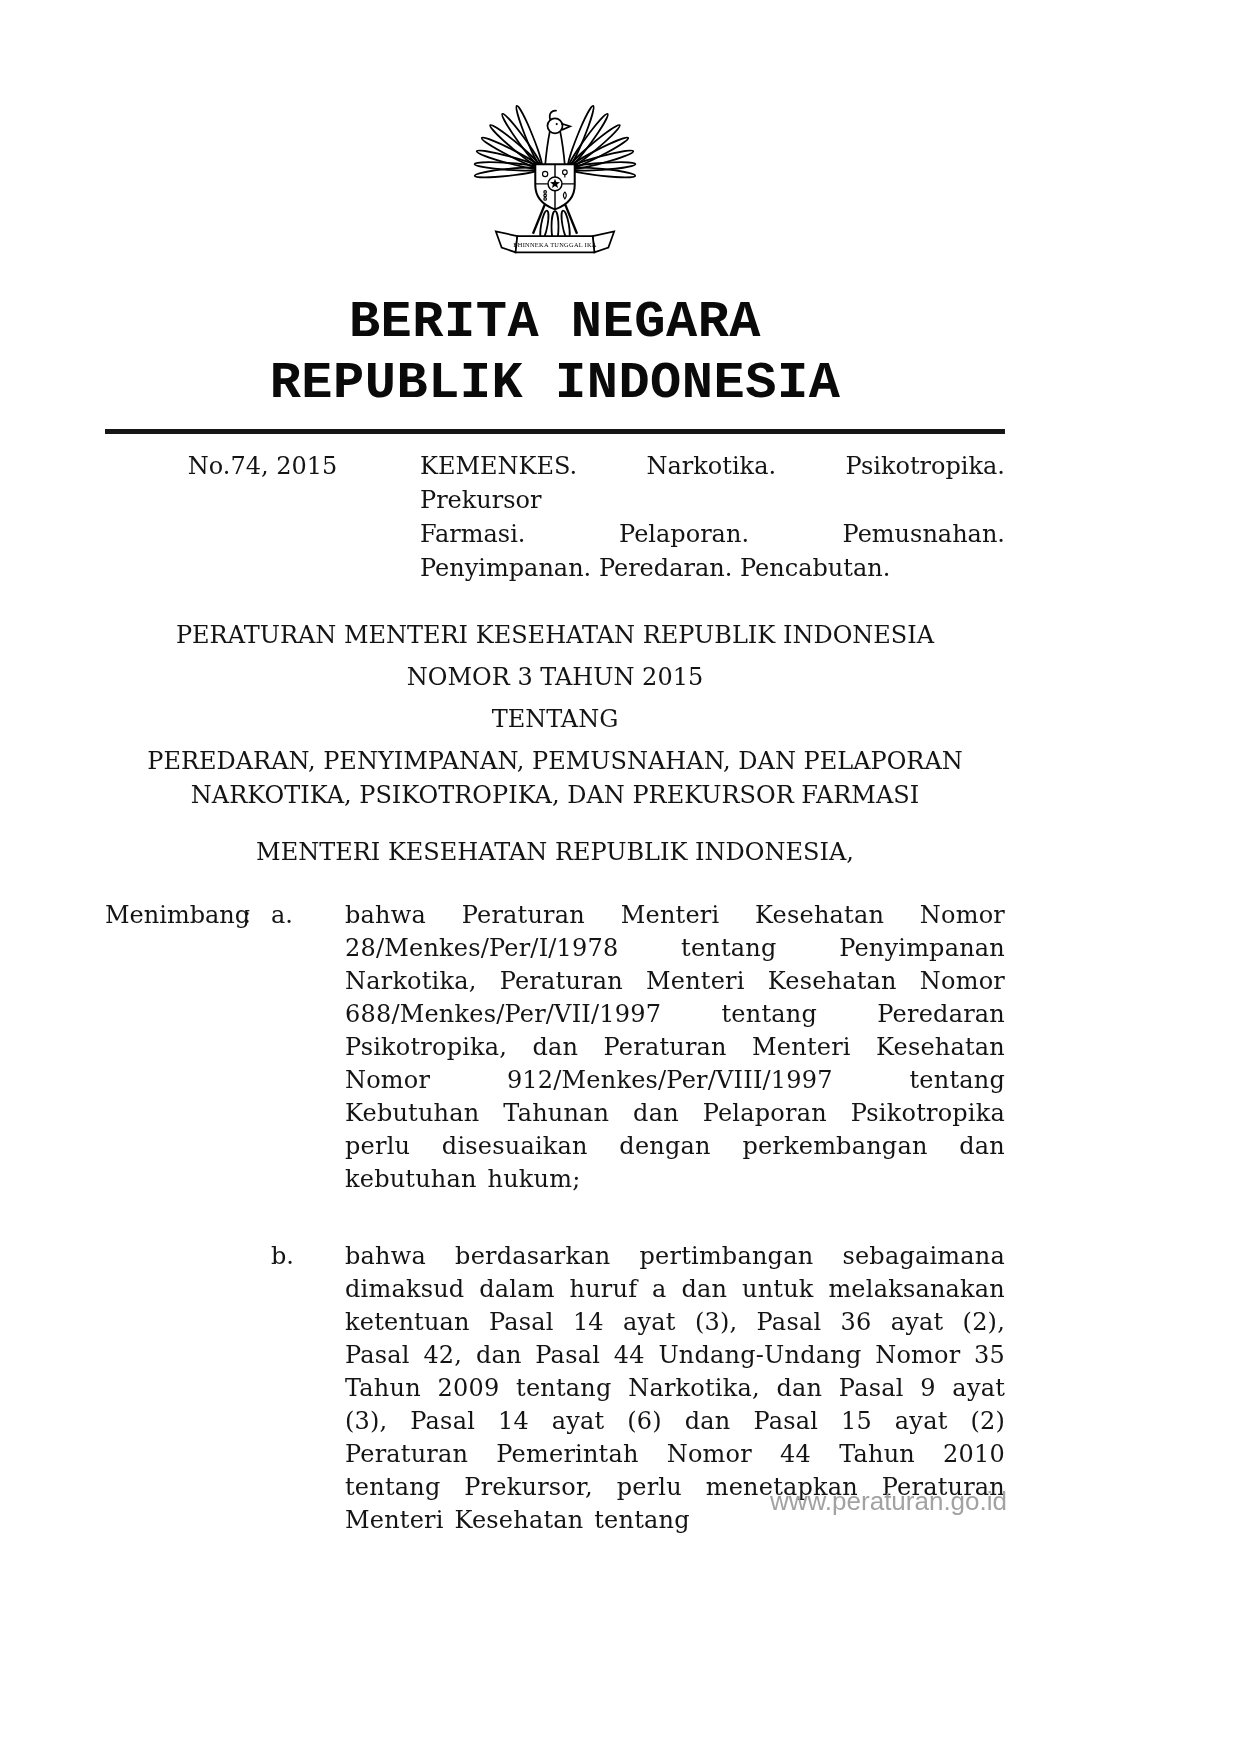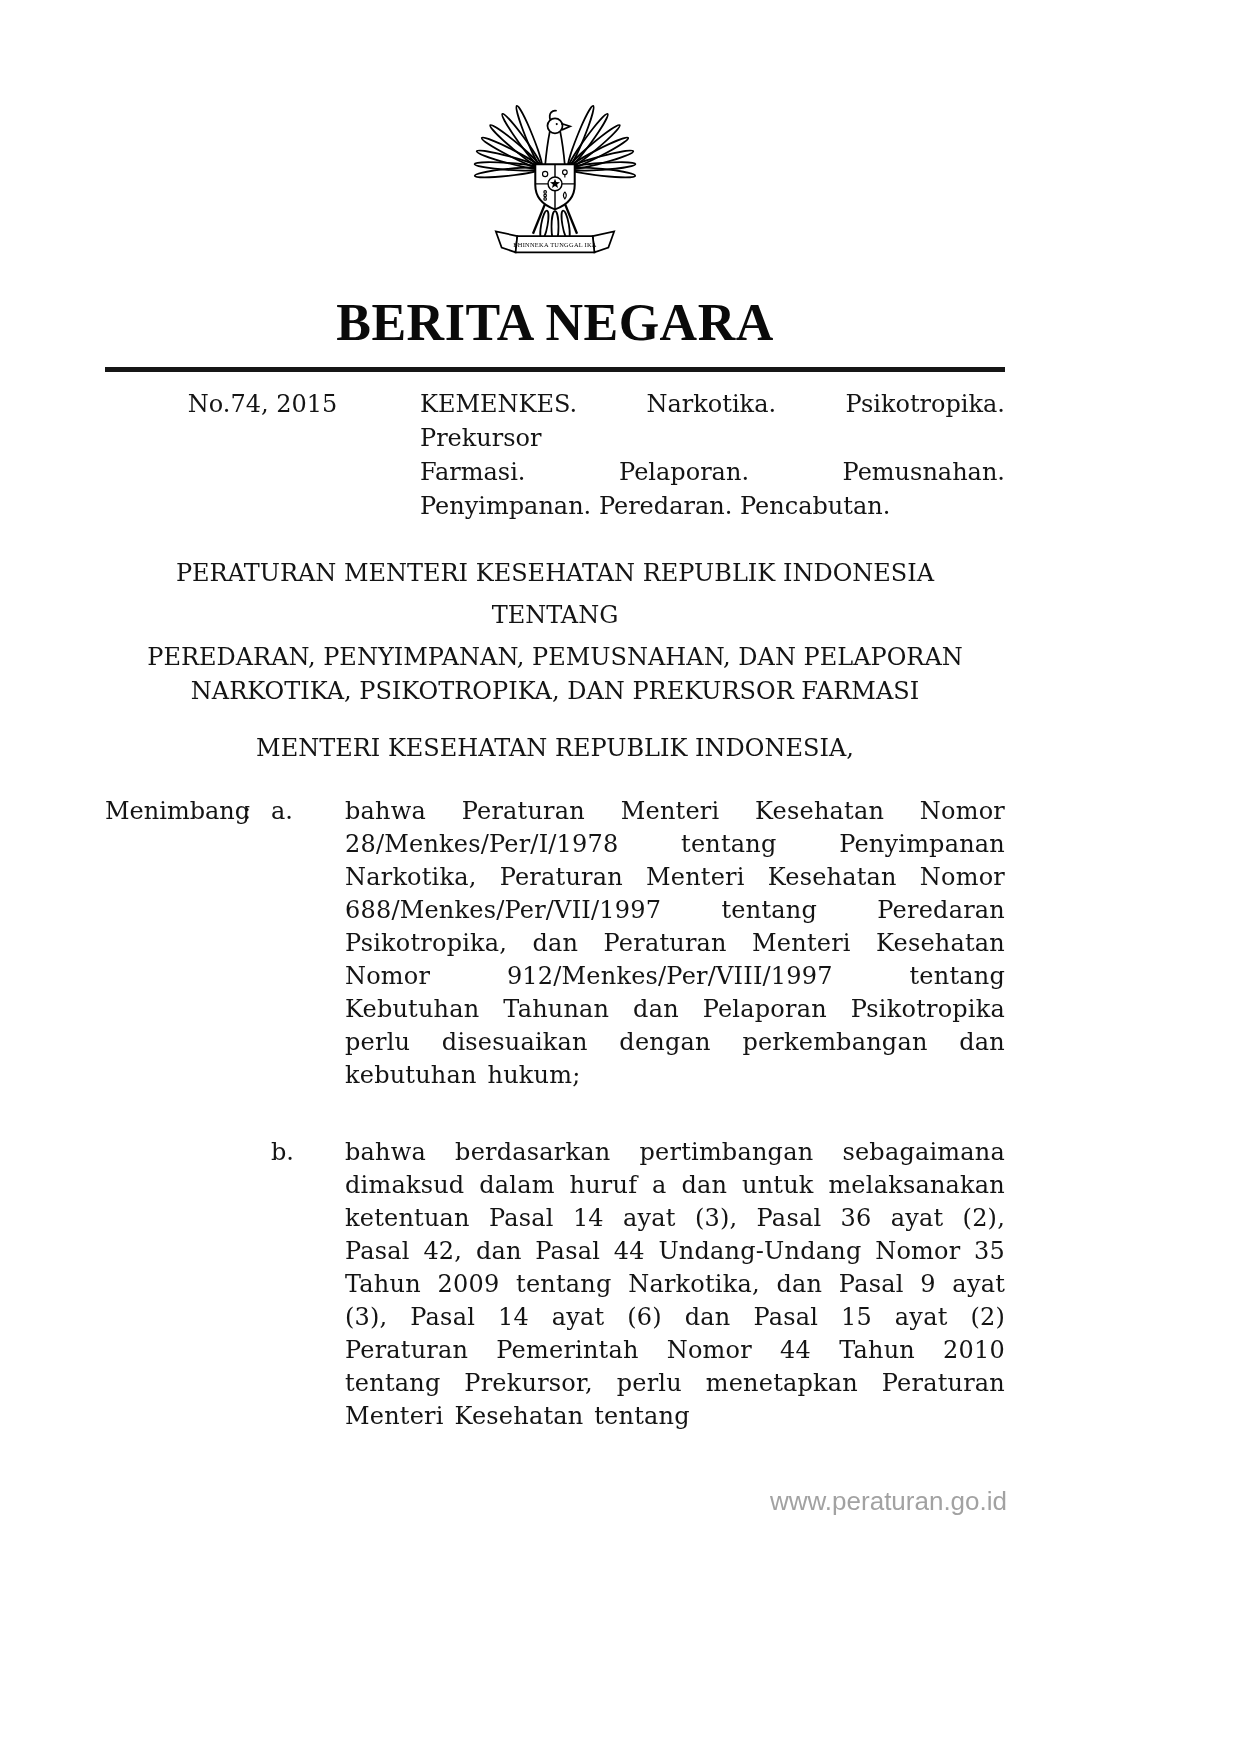--- a/index.html
+++ b/index.html
@@ -19,21 +19,21 @@
     top: 0;
     width: 900px;
   }
   .emblem-wrap {
     padding-top: 84px;
     text-align: center;
   }
   .masthead {
     margin-top: 24px;
     text-align: center;
-    font-family: Liberation Serif, serif;
+    font-family: Liberation Mono, monospace;
     font-weight: bold;
     font-size: 52px;
     line-height: 1.18;
     letter-spacing: 0.5px;
     color: #0a0a0a;
   }
   .rule {
     border: none;
     border-top: 5px solid #161616;
     margin-top: 14px;
@@ -153,35 +153,37 @@
           <path d="M85,262 L48,254 L58,282 L82,290 Z"></path>
           <path d="M215,262 L252,254 L242,282 L218,290 Z"></path>
           <path d="M85,262 H215 L218,290 H82 Z"></path>
         </g>
         <text x="150" y="281" text-anchor="middle" font-size="11" letter-spacing="0.5">BHINNEKA TUNGGAL IKA</text>
       </svg>
     </div>
 
     <div class="masthead">
       <div>BERITA NEGARA</div>
+      <div>REPUBLIK INDONESIA</div>
     </div>
 
     <hr class="rule">
 
     <div class="meta-row">
       <div class="issue-no">No.74, 2015</div>
       <div class="subject">
         <div class="jline">KEMENKES. Narkotika. Psikotropika. Prekursor</div>
         <div class="jline">Farmasi. Pelaporan. Pemusnahan.</div>
         <div class="nline">Penyimpanan. Peredaran. Pencabutan.</div>
       </div>
     </div>
 
     <div class="headings">
       <div class="hl">PERATURAN MENTERI KESEHATAN REPUBLIK INDONESIA</div>
+      <div class="hl">NOMOR 3 TAHUN 2015</div>
       <div class="hl">TENTANG</div>
       <div class="hl h4">PEREDARAN, PENYIMPANAN, PEMUSNAHAN, DAN PELAPORAN NARKOTIKA, PSIKOTROPIKA, DAN PREKURSOR FARMASI</div>
       <div class="authority">MENTERI KESEHATAN REPUBLIK INDONESIA,</div>
     </div>
 
     <div class="considering">
       <div>Menimbang</div>
       <div>:</div>
       <div>a.</div>
       <div class="consider-text">bahwa Peraturan Menteri Kesehatan Nomor 28/Menkes/Per/I/1978 tentang Penyimpanan Narkotika, Peraturan Menteri Kesehatan Nomor 688/Menkes/Per/VII/1997 tentang Peredaran Psikotropika, dan Peraturan Menteri Kesehatan Nomor 912/Menkes/Per/VIII/1997 tentang Kebutuhan Tahunan dan Pelaporan Psikotropika perlu disesuaikan dengan perkembangan dan kebutuhan hukum;</div>

